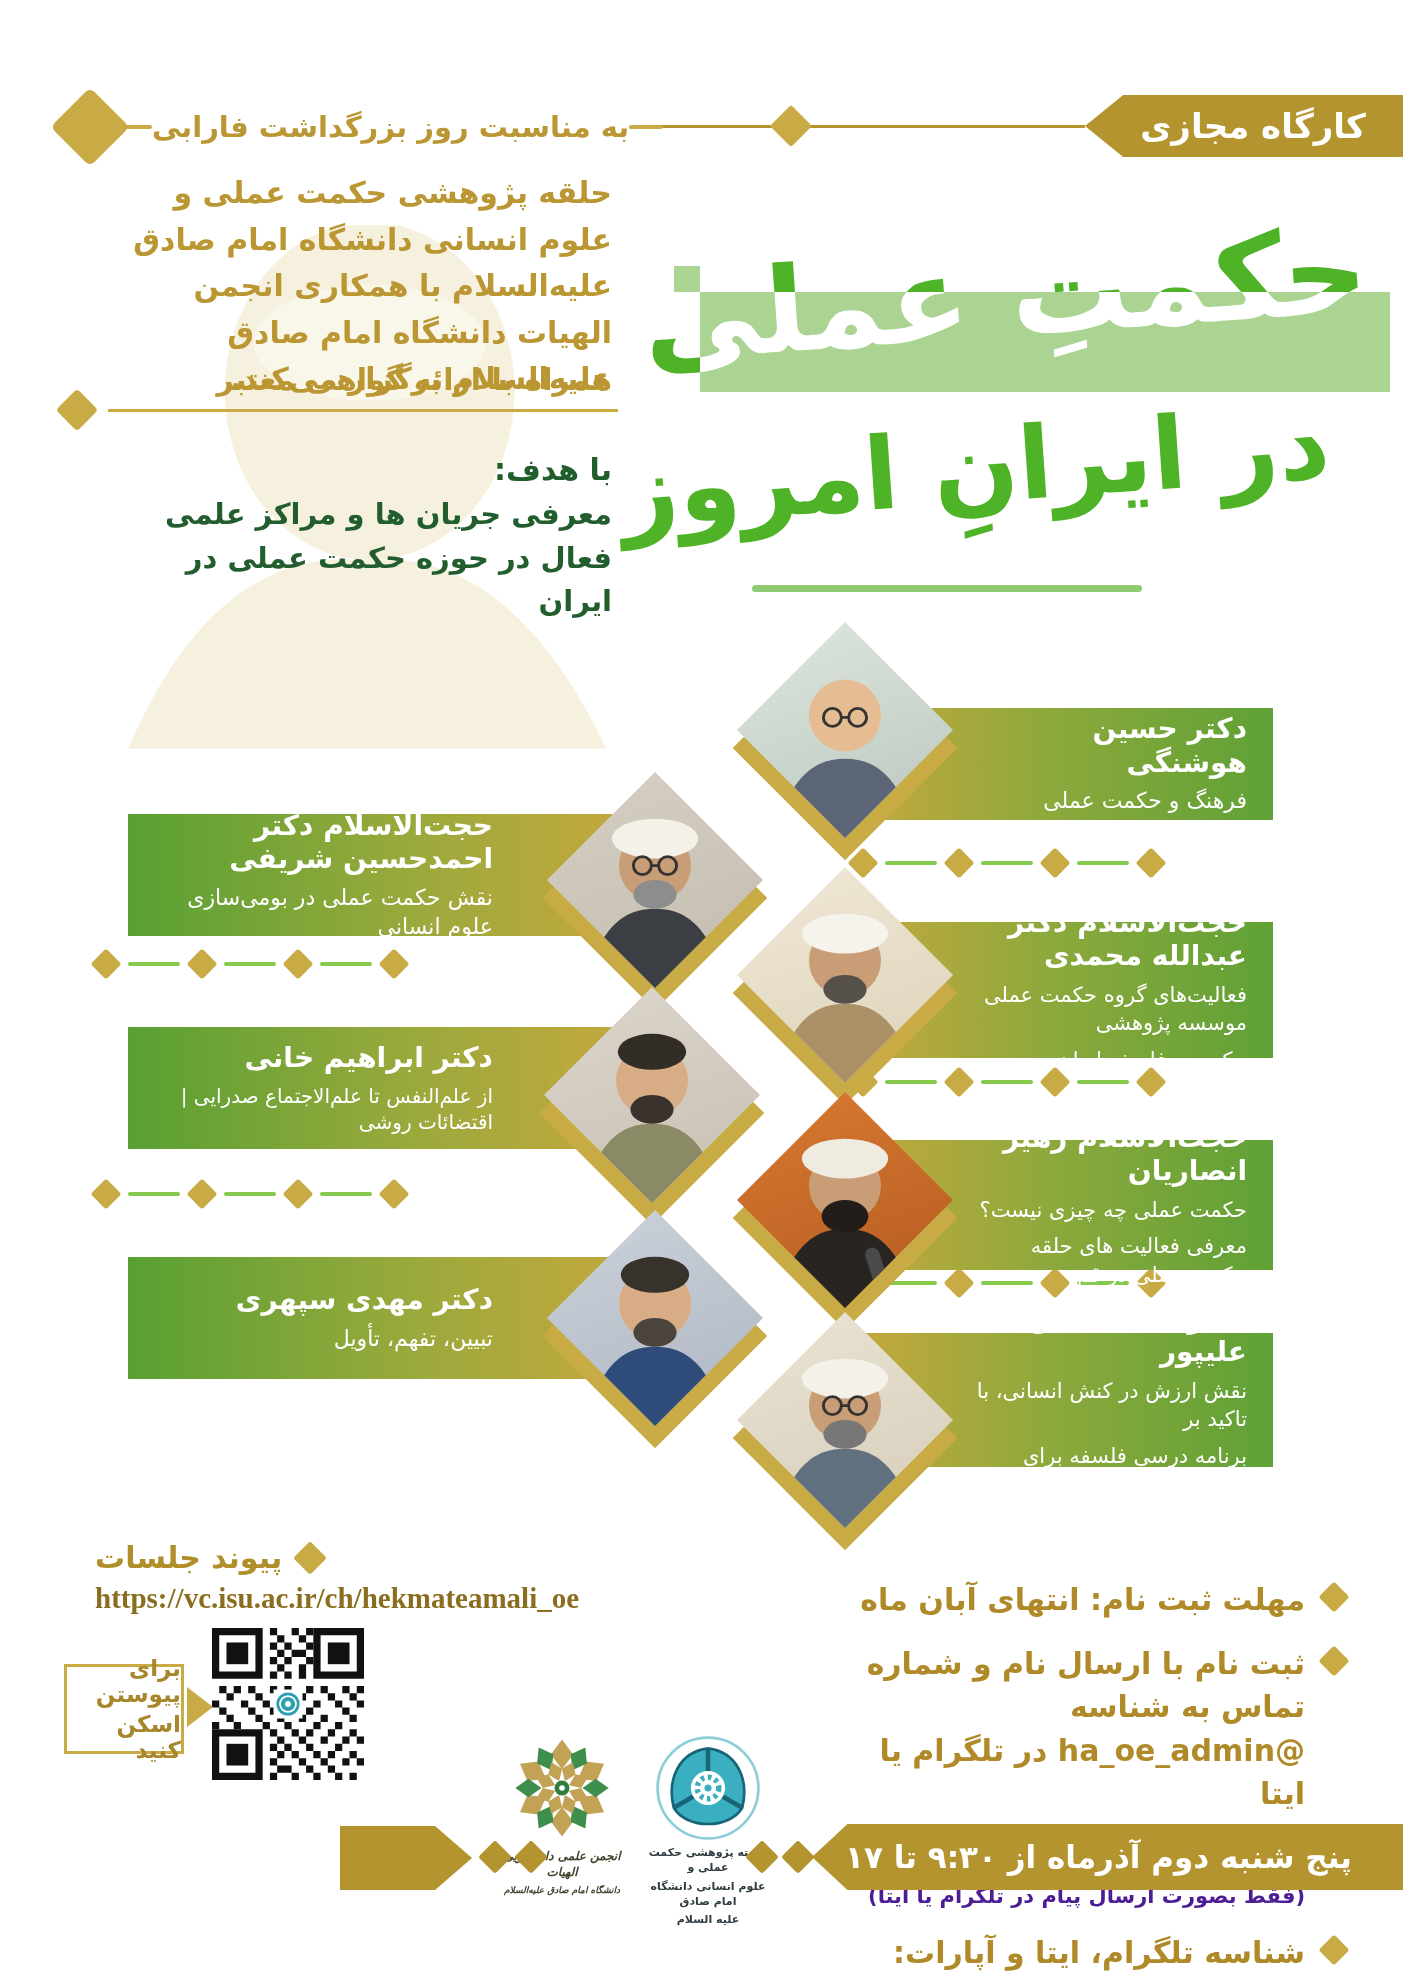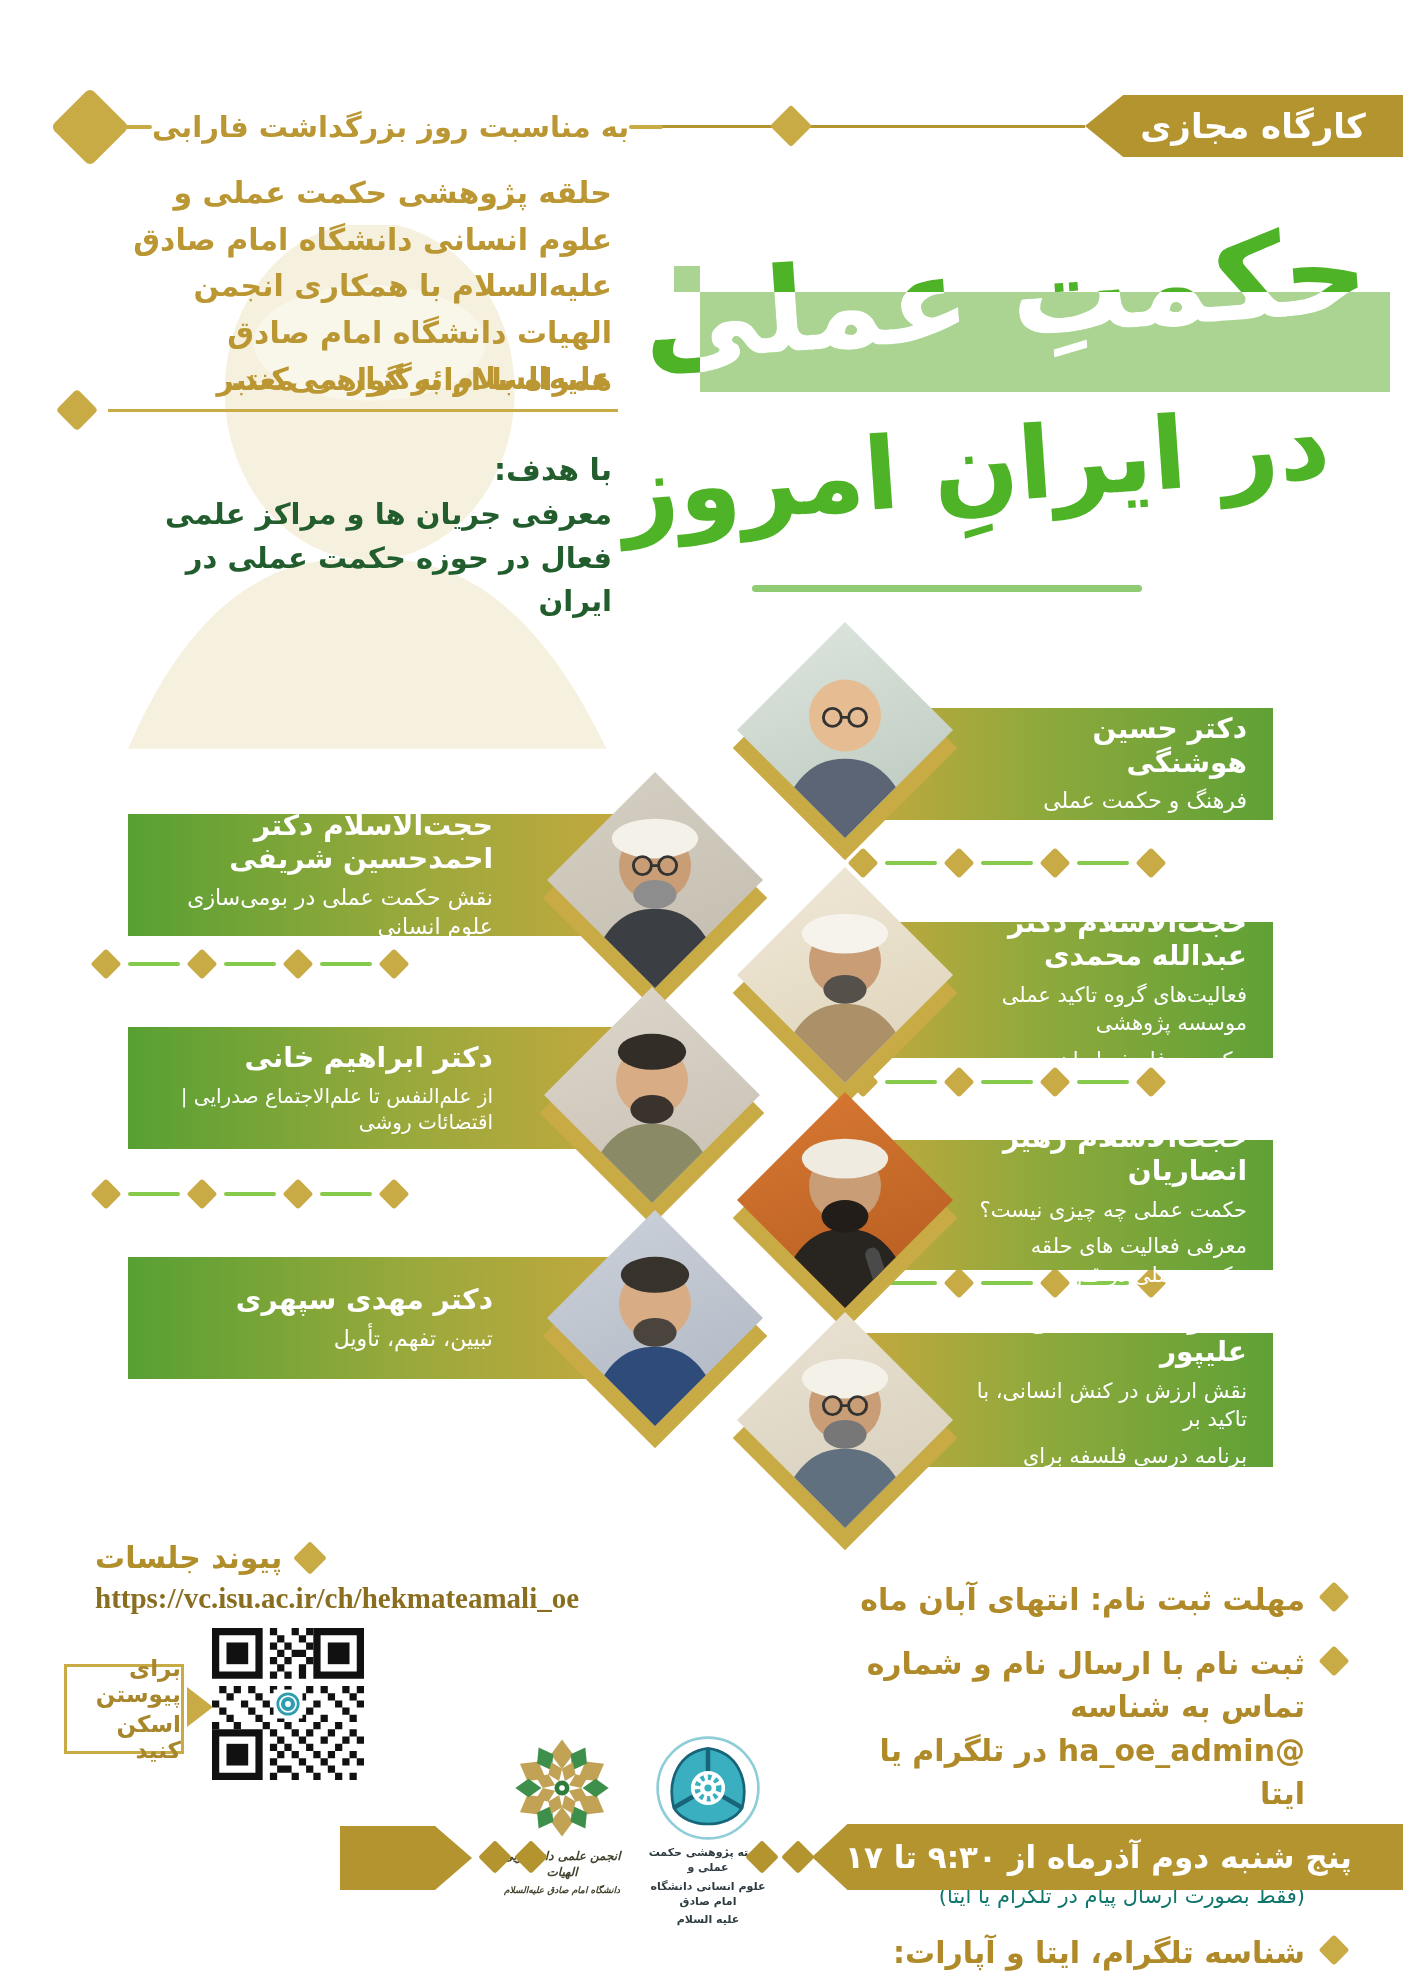--- a/index.html
+++ b/index.html
@@ -101,21 +101,21 @@
   .orn-r2{left:852px;top:1068px}
   .orn-r3{left:852px;top:1269px}
   .orn-l1{left:95px;top:950px}
   .orn-l2{left:95px;top:1180px}
 
   
   .reg{position:absolute;right:58px;top:1578px;width:600px;display:flex;flex-direction:column;gap:20px}
   .reg-item{display:flex;gap:18px;align-items:flex-start}
   .reg-item .dia{width:22px;height:22px;margin-top:8px}
   .reg-text{max-width:470px;text-align:right;color:#b08a28;font-weight:bold;font-size:30px;line-height:1.45}
-  .reg-sub{font-size:21px;font-weight:normal;color:#0f766e;margin-top:2px}
+  .reg-sub{font-size:21px;font-weight:bold;color:#4c1d95;margin-top:2px}
   .reg-latin{font-family:"Liberation Serif",serif;font-size:30px;direction:ltr;text-align:right;padding-left:70px}
 
   
   .link-row{position:absolute;left:95px;top:1540px;display:flex;align-items:center;gap:16px;direction:ltr}
   .link-row .dia{width:24px;height:24px}
   .link-label{font-weight:bold;font-size:30px;color:#b08e2a}
   .link-url{position:absolute;left:95px;top:1582px;width:440px;direction:ltr;text-align:left;
             font-family:"Liberation Serif",serif;font-weight:bold;font-size:29px;color:var(--gold-dark)}
   .qr{position:absolute;left:212px;top:1628px;width:152px;height:152px;background:#fff}
   .qr svg{width:100%;height:100%}
@@ -249,21 +249,21 @@
       <span class="dia"></span>
       <span class="dash green"></span>
       <span class="dia"></span>
       <span class="dash green"></span>
       <span class="dia"></span>
   </div>
 
   <section>
     <div class="band right-side grad-r b3">
       <div class="sp-name">حجت‌الاسلام دکتر عبدالله محمدی</div>
-      <div class="sp-topic">فعالیت‌های گروه تاکید عملی موسسه پژوهشی</div>
+      <div class="sp-topic">فعالیت‌های گروه حکمت عملی موسسه پژوهشی</div>
       <div class="sp-topic">حکمت و فلسفه ایران</div>
     </div>
     <div class="photo-wrap pw3">
       <div class="photo p3">
           <svg viewBox="0 0 120 120">
         <path d="M20 120 C30 84 44 76 60 76 C76 76 90 84 100 120 Z" fill="#ab9068"></path>
         <circle cx="60" cy="52" r="20" fill="#c99d76"></circle>
         <ellipse cx="60" cy="68" rx="12" ry="8" fill="#55504a"></ellipse>
         <ellipse cx="60" cy="37" rx="24" ry="11" fill="#f6f3ec"></ellipse>
       </svg>

